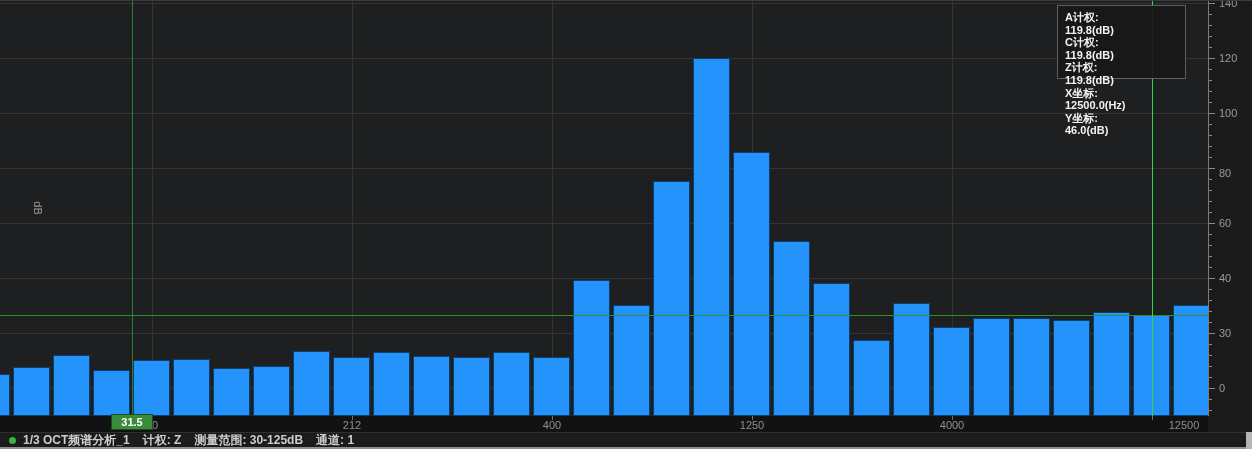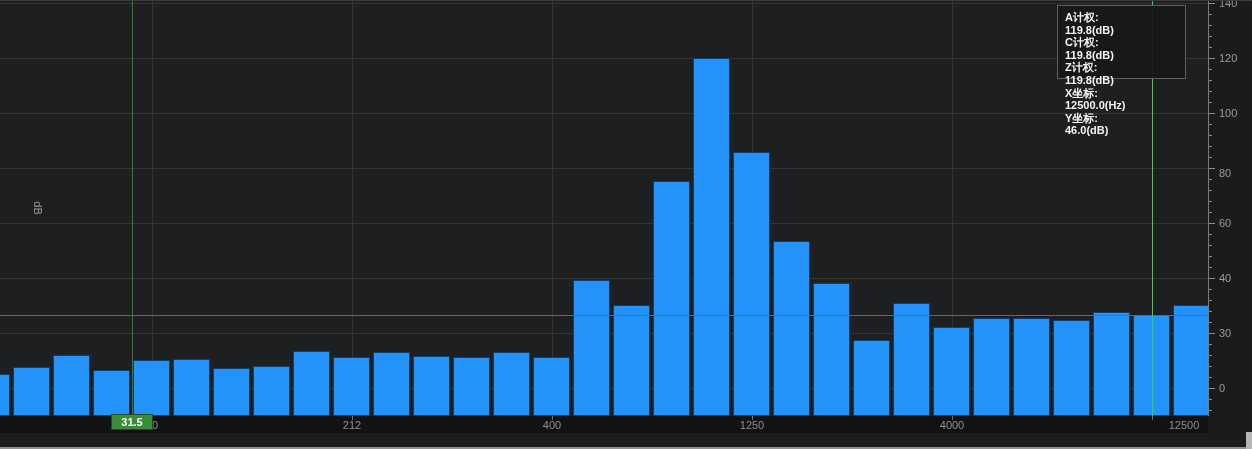--- a/index.html
+++ b/index.html
@@ -184,17 +184,24 @@
     <div class="tt-row">
       <span class="tt-label">X坐标:</span>
       <span class="tt-value">12500.0(Hz)</span>
     </div>
     <div class="tt-row">
       <span class="tt-label">Y坐标:</span>
       <span class="tt-value">46.0(dB)</span>
     </div>
   </div>
 
+  <div id="statusbar">
+    <div class="dot"></div>
+    <span>1/3 OCT频谱分析_1</span>
+    <span>计权: Z</span>
+    <span>测量范围: 30-125dB</span>
+    <span>通道: 1</span>
+  </div>
 
   <div id="bottomstrip"></div>
   <div id="sbcorner"></div>
 
 </div>
 
 </body></html>

